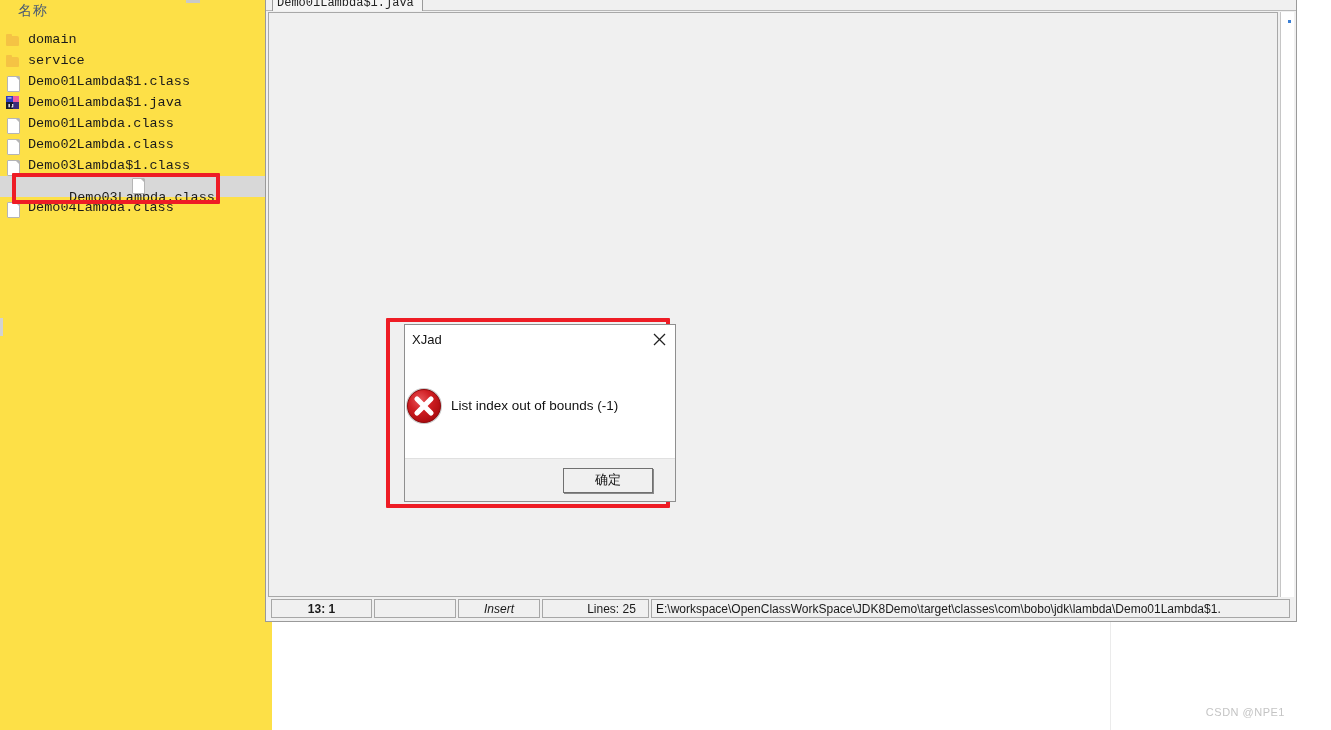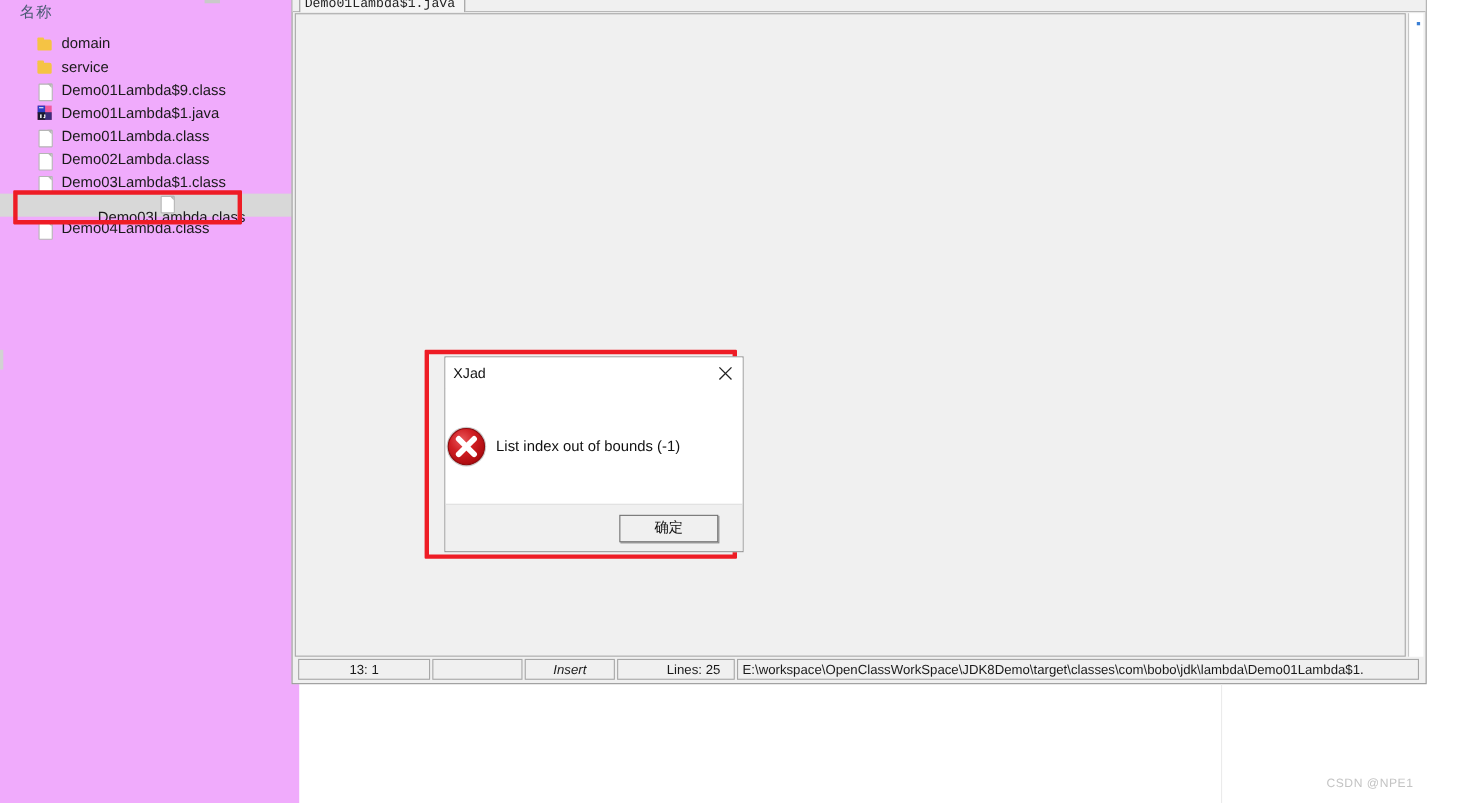--- a/index.html
+++ b/index.html
@@ -16,21 +16,22 @@
     width: 1331px;
     height: 730px;
     background: #ffffff;
   }
 
   
   #explorer {
     position: absolute;
     left: 0; top: 0;
     width: 272px; height: 730px;
-    background: #f0abfc;
+    background: #fde047;
+    font-family: Liberation Mono, monospace;
   }
 
   #explorer-header {
     position: absolute;
     left: 18px; top: 2px;
     font-size: 14px;
     color: #4a5a73;
     letter-spacing: 1px;
   }
 
@@ -45,21 +46,21 @@
     position: absolute;
     left: 0; top: 29px;
     width: 272px;
   }
 
   .file-row {
     position: relative;
     height: 21px;
     display: flex;
     align-items: center;
-    padding-left: 34px;
+    padding-left: 6px;
     font-size: 13.5px;
     color: #1a1a1a;
     white-space: nowrap;
   }
   .file-row.selected {
     background: #d8d8d8;
     width: 270px;
     flex-direction: column;
   }
   .file-label { margin-left: 8px; }
@@ -190,21 +191,21 @@
     border: 1px solid #a7a7a7;
     background: #f0f0f0;
     display: flex;
     align-items: center;
     justify-content: center;
     margin-right: 2px;
     padding: 0 4px;
     white-space: nowrap;
     overflow: hidden;
   }
-  #sb-pos    { width: 120px; }
+  #sb-pos    { width: 101px; font-weight: bold; }
   #sb-blank  { width: 82px; }
   #sb-insert { width: 82px; font-style: italic; }
   #sb-lines  { width: 107px; padding-left: 36px; }
   #sb-path   {
     flex: 1;
     justify-content: flex-start;
     padding-left: 4px;
     position: relative;
   }
 
@@ -318,21 +319,21 @@
         <div class="file-row">
           <span class="ic ic-folder"></span>
           <span class="file-label">domain</span>
         </div>
         <div class="file-row">
           <span class="ic ic-folder"></span>
           <span class="file-label">service</span>
         </div>
         <div class="file-row">
           <span class="ic ic-file"></span>
-          <span class="file-label">Demo01Lambda$9.class</span>
+          <span class="file-label">Demo01Lambda$1.class</span>
         </div>
         <div class="file-row">
           <span class="ic ic-idea"><svg width="14" height="16" viewBox="0 0 14 16">
               <rect x="0" y="1" width="13" height="13" fill="#f05a9e"></rect>
               <rect x="0" y="1" width="7" height="7" fill="#2d3cc4"></rect>
               <rect x="6" y="7" width="7" height="7" fill="#3b2d7a"></rect>
               <rect x="0" y="7" width="7" height="7" fill="#1a1a2e"></rect>
               <rect x="2.5" y="9" width="1.3" height="3.3" fill="#ffffff"></rect>
               <path d="M6 9h1.3v2.4a1 1 0 0 1-2 .3l1-.35z" fill="#ffffff"></path>
               <rect x="1.5" y="2.5" width="4" height="0.9" fill="#ffffff"></rect>

